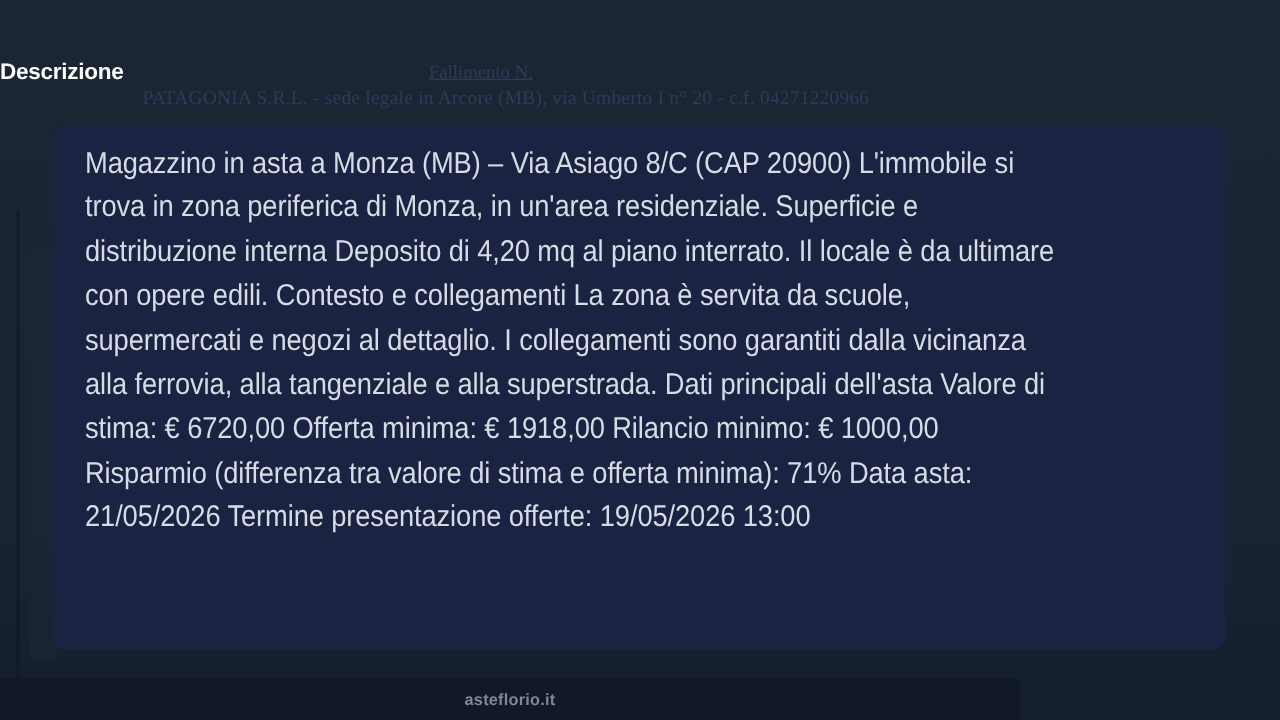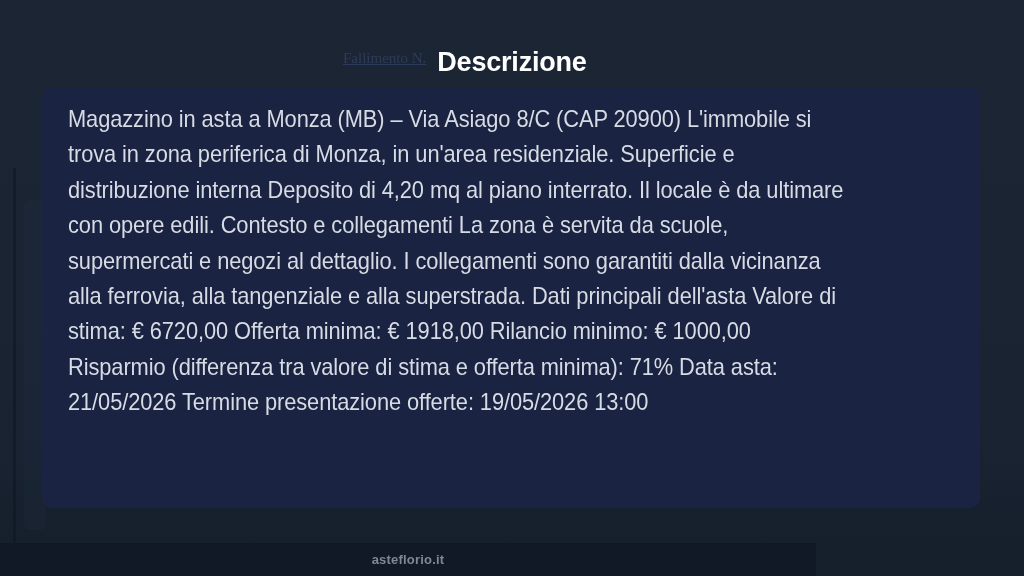--- a/index.html
+++ b/index.html
@@ -50,29 +50,29 @@
     font-size: 15.5px;
     color: #4a5f9b;
     opacity: 0.38;
     white-space: nowrap;
     letter-spacing: 0.2px;
   }
   .page-title {
     position: absolute;
     left: 0; top: 47px;
     width: 1024px;
-    text-align: center;
-    font-size: 27px;
+    text-align: left;
+    font-size: 18px;
     font-weight: bold;
     color: #ffffff;
     letter-spacing: -0.2px;
   }
   .description-panel {
     position: absolute;
-    left: 42px; top: 88px;
+    left: 42px; top: 100px;
     width: 938px; height: 420px;
     background: #1a2341;
     border-radius: 10px;
   }
   .description-text {
     position: absolute;
     left: 26px; top: 13px;
     font-size: 24px;
     line-height: 35.4px;
     color: #d7dbe4;
@@ -99,20 +99,21 @@
 </style>
 </head>
 <body>
 
 <div class="stage">
 
   <div class="bg-smudge-line"></div>
   <div class="bg-smudge-column"></div>
 
   <div class="watermark-line1">Fallimento N.</div>
+  <div class="watermark-line2">PATAGONIA S.R.L. - sede legale in Arcore (MB), via Umberto I n° 20 - c.f. 04271220966</div>
 
   <div class="page-title">Descrizione</div>
 
   <div class="description-panel">
     <div class="description-text">
       <div class="description-line">Magazzino in asta a Monza (MB) – Via Asiago 8/C (CAP 20900) L'immobile si</div>
       <div class="description-line">trova in zona periferica di Monza, in un'area residenziale. Superficie e</div>
       <div class="description-line">distribuzione interna Deposito di 4,20 mq al piano interrato. Il locale è da ultimare</div>
       <div class="description-line">con opere edili. Contesto e collegamenti La zona è servita da scuole,</div>
       <div class="description-line">supermercati e negozi al dettaglio. I collegamenti sono garantiti dalla vicinanza</div>

